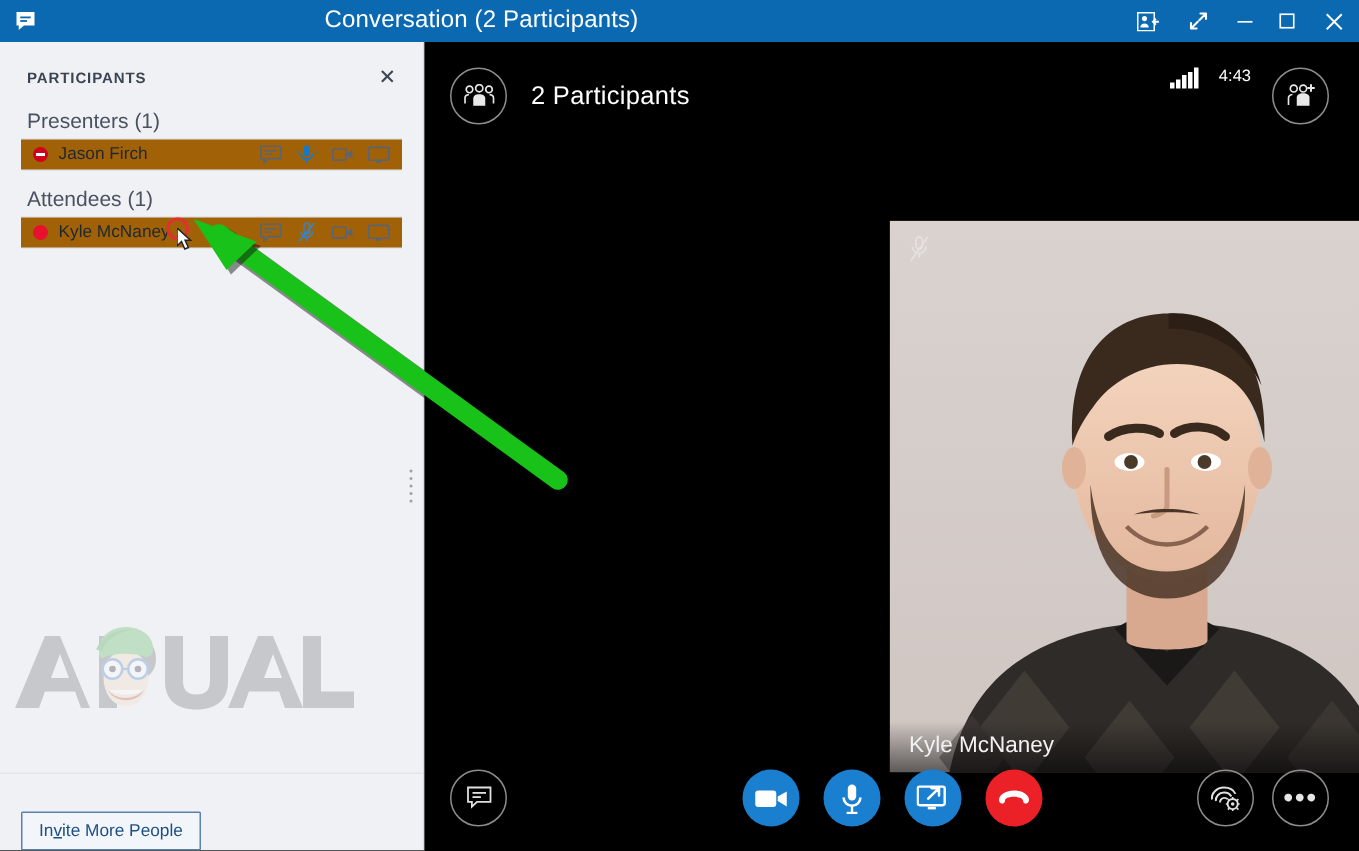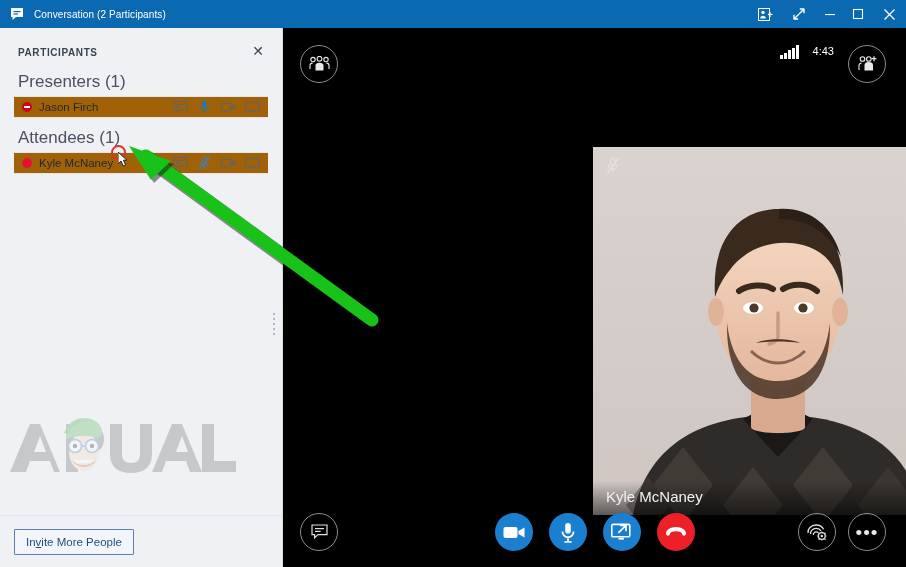--- a/index.html
+++ b/index.html
@@ -15,22 +15,22 @@
   .titlebar {
     position: absolute; left: 0; top: 0; width: 906px; height: 28px;
     background: #0a69b0;
     display: flex; align-items: center;
   }
   .tb-appicon {
     width: 34px; height: 28px;
     display: flex; align-items: center; justify-content: center;
   }
   .tb-title {
-    flex: 1; text-align: left;
-    color: #ffffff; font-size: 10px; letter-spacing: .1px;
+    flex: 1; text-align: center;
+    color: #ffffff; font-size: 16px; letter-spacing: .1px;
     padding-right: 140px;
   }
   .tb-controls { display: flex; align-items: center; height: 28px; }
   .tb-btn {
     width: 28px; height: 28px;
     display: flex; align-items: center; justify-content: center;
     color: #fff;
   }
   .tb-btn.wide { width: 34px; }
   .tb-close { width: 34px; }
@@ -48,21 +48,21 @@
   }
   .panel-title {
     font-size: 10px; font-weight: bold; color: #3b4452;
     letter-spacing: .6px;
   }
   .panel-close {
     font-size: 14px; color: #3b4452; line-height: 1;
     padding: 0 4px 2px 4px;
   }
   .group-label {
-    font-size: 17px; color: #4a5160;
+    font-size: 14px; color: #4a5160;
     padding: 10px 12px 4px 18px;
   }
   .prow {
     position: relative;
     margin: 0 14px;
     height: 22px;
     background: #a16207;
     border-top: 1px solid #e2e6ec;
     border-bottom: 1px solid #e2e6ec;
     display: flex; align-items: center;
@@ -115,21 +115,21 @@
     position: absolute; left: 4px; top: 388px;
     width: 240px; height: 62px; opacity: .30;
     pointer-events: none;
   }
 
   
   .panel-foot {
     position: absolute; left: 0; bottom: 0; width: 283px; height: 52px;
     background: #eff1f5;
     border-top: 1px solid #e2e6ec;
-    display: flex; align-items: center; gap: 12px; padding-left: 14px;
+    display: flex; align-items: flex-end; gap: 12px; padding-left: 14px;
   }
   .btn {
     border: 1px solid #5b7fae;
     background: #f2f5f9;
     color: #1c4f82;
     font-size: 11.5px;
     padding: 6px 11px;
     border-radius: 1px;
     white-space: nowrap;
   }
@@ -362,20 +362,21 @@
     <div class="stage-head">
       <div class="circ-btn">
         <svg width="21" height="17" viewBox="0 0 21 17" aria-hidden="true">
           <circle cx="4" cy="3.6" r="2.2" fill="none" stroke="#e8e8e8" stroke-width="1.1"></circle>
           <circle cx="10.5" cy="2.8" r="2.4" fill="none" stroke="#e8e8e8" stroke-width="1.1"></circle>
           <circle cx="17" cy="3.6" r="2.2" fill="none" stroke="#e8e8e8" stroke-width="1.1"></circle>
           <path d="M6.5 14.5V9.6c0-1.8 1.6-2.8 4-2.8s4 1 4 2.8v4.9z" fill="#e8e8e8"></path>
           <path d="M1 13V9.4c0-1.3 1-2.2 2.6-2.3M20 13V9.4c0-1.3-1-2.2-2.6-2.3" fill="none" stroke="#e8e8e8" stroke-width="1.1"></path>
         </svg>
       </div>
+      <div class="stage-title">2 Participants</div>
       <div class="head-right">
         <span class="signal">
           <i style="height:4px"></i>
             <i style="height:6.5px"></i>
             <i style="height:9px"></i>
             <i style="height:11.5px"></i>
             <i style="height:14px"></i>
         </span>
         <span class="timer">4:43</span>
         <span class="circ-btn">

